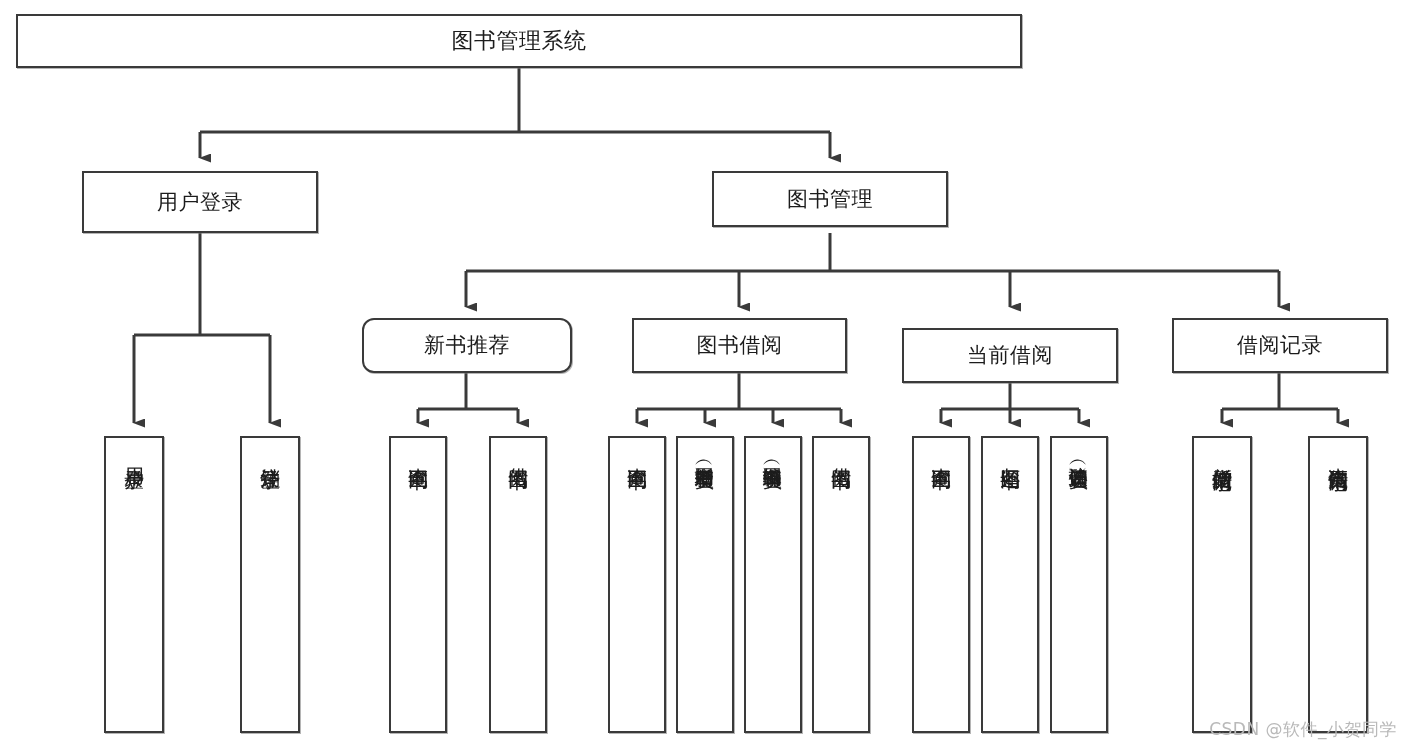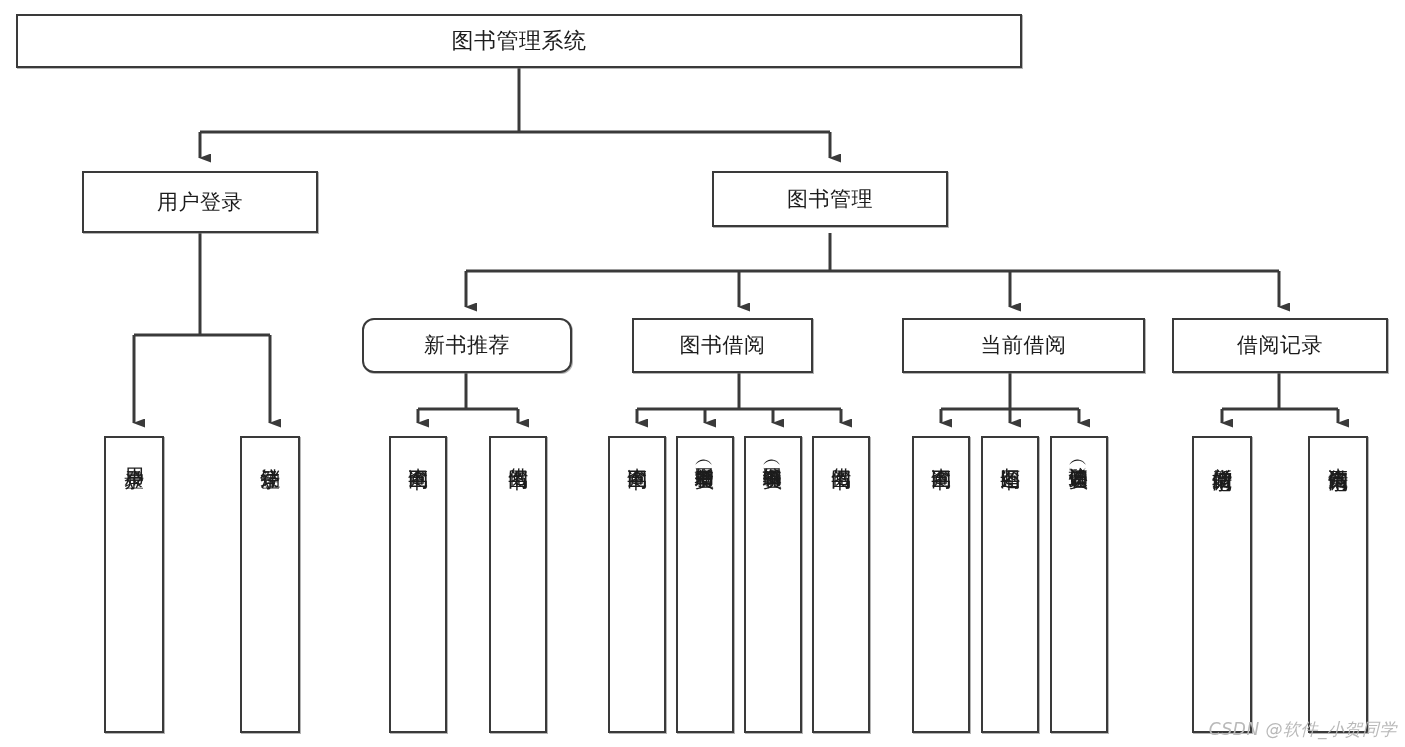--- a/index.html
+++ b/index.html
@@ -65,21 +65,20 @@
     letter-spacing: 0.5px;
   }
   .watermark {
     position: absolute;
     right: 8px;
     bottom: 6px;
     font-size: 17px;
     color: #b9b9b9;
     letter-spacing: 0.5px;
     white-space: nowrap;
-    font-style: italic;
   }
 </style>
 </head>
 <body>
 
 <div id="canvas">
 
   <svg id="wires" viewBox="0 0 1405 747">
     <defs>
       <marker id="arw" markerWidth="10" markerHeight="12" refX="4.5" refY="11" orient="auto" markerUnits="userSpaceOnUse">
@@ -138,24 +137,24 @@
   <div class="node h" style="left:82px; top:171px; width:236px; height:62px;">
     <span>用户登录</span>
   </div>
   <div class="node h" style="left:712px; top:171px; width:236px; height:56px;">
     <span>图书管理</span>
   </div>
 
   <div class="node h" style="left:362px; top:318px; width:210px; height:55px;border-radius:12px;">
     <span>新书推荐</span>
   </div>
-  <div class="node h" style="left:632px; top:318px; width:181px; height:55px;">
+  <div class="node h" style="left:632px; top:318px; width:215px; height:55px;">
     <span>图书借阅</span>
   </div>
-  <div class="node h" style="left:902px; top:318px; width:243px; height:55px;">
+  <div class="node h" style="left:902px; top:328px; width:216px; height:55px;">
     <span>当前借阅</span>
   </div>
   <div class="node h" style="left:1172px; top:318px; width:216px; height:55px;">
     <span>借阅记录</span>
   </div>
 
   <div class="node v" style="left:104px; top:436px; width:60px; height:297px;">
     <span class="vtext">用户登录</span>
   </div>
   <div class="node v" style="left:240px; top:436px; width:60px; height:297px;">

